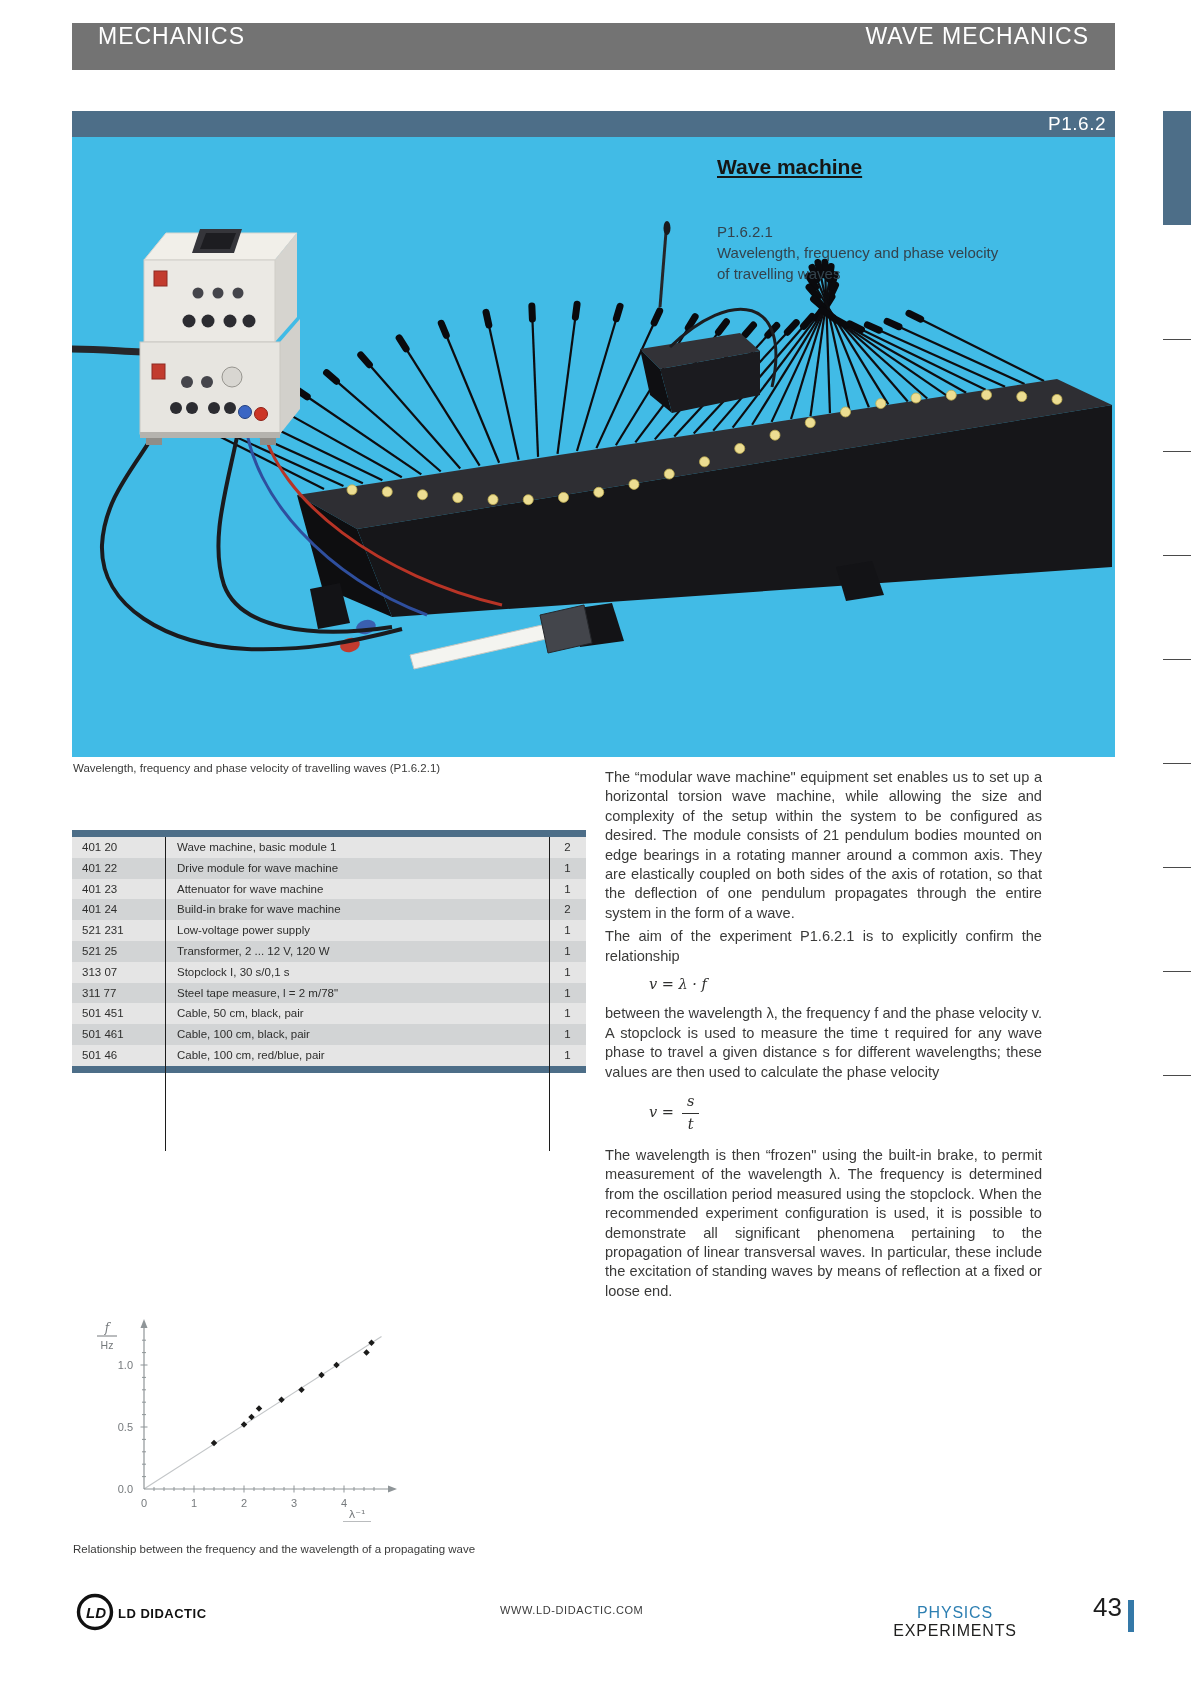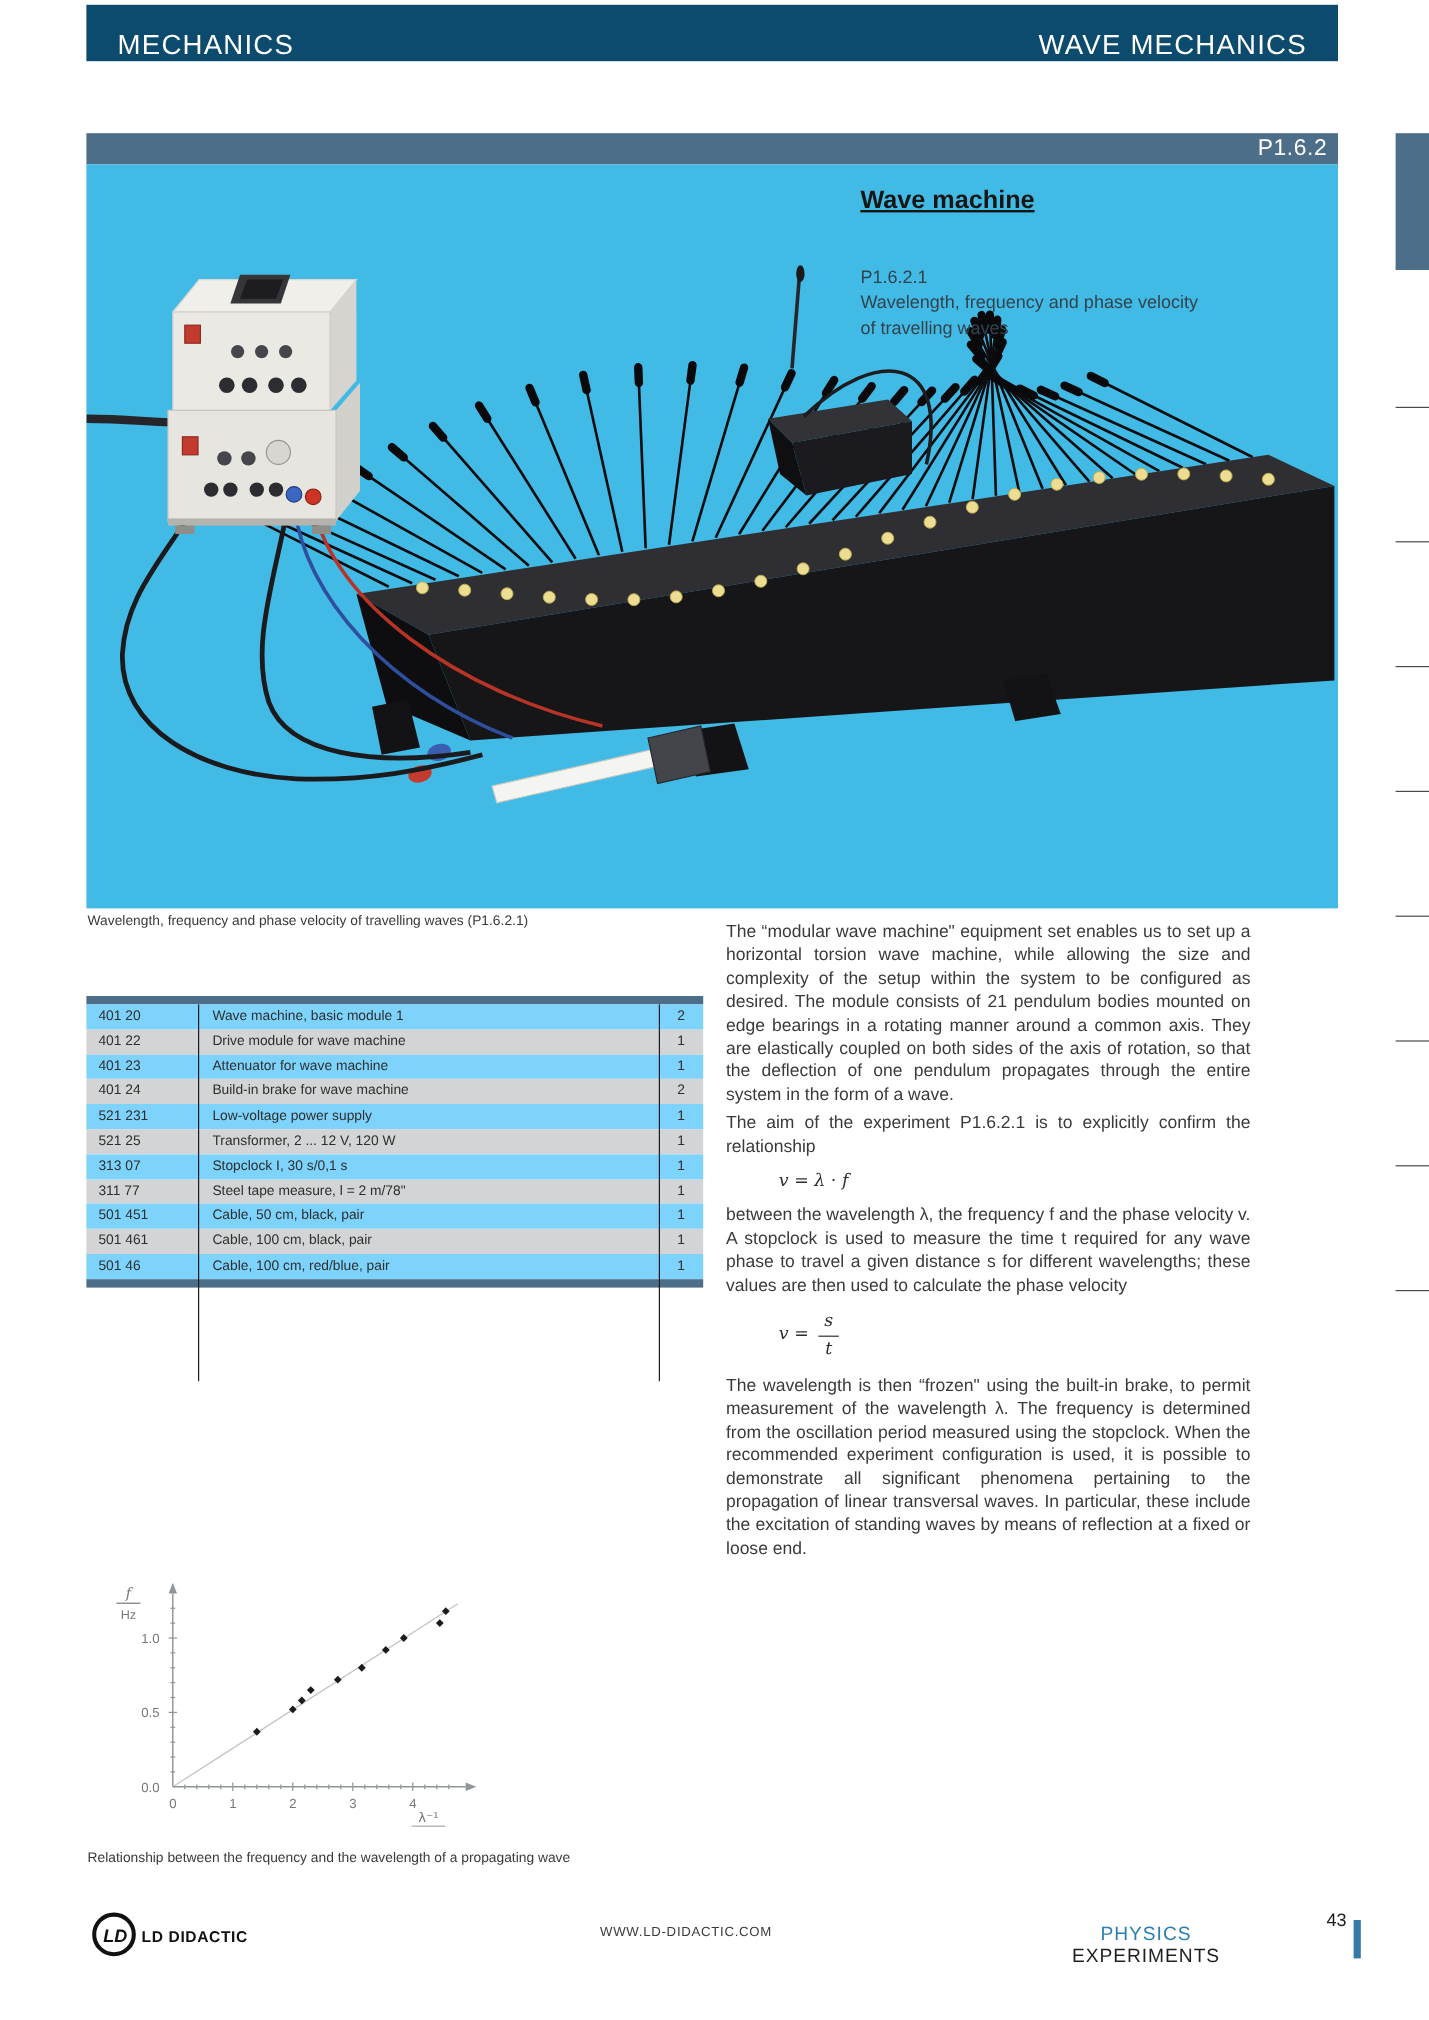--- a/index.html
+++ b/index.html
@@ -1,21 +1,21 @@
 <!DOCTYPE html>
 <html><head>
 <meta charset="utf-8">
 <style>
   html,body{margin:0;padding:0;background:#ffffff;}
   .page{position:relative;width:1191px;height:1683px;background:#fff;overflow:hidden;
         font-family:"Liberation Sans",sans-serif;color:#2c2c2b;}
 
   
-  .topbar{position:absolute;left:72px;top:4px;width:1043px;height:47px;background:#0c4a6e;
-          display:flex;justify-content:space-between;align-items:flex-end;padding:0 26px;box-sizing:border-box;}
+  .topbar{position:absolute;left:72px;top:23px;width:1043px;height:47px;background:#737373;
+          display:flex;justify-content:space-between;align-items:flex-start;padding:0 26px;box-sizing:border-box;}
   .topbar span{color:#fff;font-size:23px;font-weight:400;letter-spacing:1px;}
   .sectionbar{position:absolute;left:72px;top:111px;width:1043px;height:26px;background:#4d6e88;
           text-align:right;line-height:26px;padding-right:9px;box-sizing:border-box;}
   .sectionbar span{color:#fff;font-size:19px;font-weight:normal;letter-spacing:0.5px;}
 
   
   .photo{position:absolute;left:72px;top:137px;width:1043px;height:620px;background:#41bbe6;}
   .photo svg{position:absolute;left:0;top:0;}
   .exp-head{position:absolute;left:645px;top:18px;width:380px;}
   .exp-title{font-size:21px;font-weight:bold;color:#161614;margin:0 0 42px 0;text-decoration:underline;}
@@ -28,21 +28,21 @@
 
   
   .eqt{position:absolute;left:72px;top:830px;width:514px;}
   .t-top{height:7px;background:#4d6e88;}
   .t-bot{height:7px;background:#4d6e88;}
   .t-head{height:85px;background:#b9bcbe;position:relative;}
   .t-head .h-cat{position:absolute;left:10px;bottom:14px;font-size:12px;font-weight:bold;color:#1d1d1c;}
   .t-head .h-desc{position:absolute;left:105px;bottom:14px;font-size:12px;font-weight:bold;color:#1d1d1c;}
   .qty-head{position:absolute;left:477px;top:6px;width:37px;height:79px;display:flex;align-items:flex-end;justify-content:center;padding-bottom:4px;box-sizing:border-box;}
   .qty-head span{writing-mode:vertical-rl;transform:rotate(180deg);font-size:11px;font-weight:bold;color:#1d1d1c;}
-  .trow{display:flex;height:20.8px;line-height:20.8px;font-size:11.5px;background:#7dd3fc;color:#2e2e2d;}
+  .trow{display:flex;height:20.8px;line-height:20.8px;font-size:11.5px;background:#e5e5e5;color:#2e2e2d;}
   .trow.alt{background:#d2d4d5;}
   .trow .c1{width:93px;padding-left:10px;box-sizing:border-box;}
   .trow .c2{width:384px;padding-left:12px;box-sizing:border-box;}
   .trow .c3{width:37px;text-align:center;}
   .vline{position:absolute;width:1px;background:#1c1c1c;top:7px;height:314px;}
 
   
   .bodycol{position:absolute;left:605px;top:768px;width:437px;font-size:14.6px;line-height:19.4px;
            color:#3a3a39;text-align:justify;}
   .bodycol p{margin:0 0 4px 0;}
@@ -60,21 +60,21 @@
 
   
   .footer-logo{position:absolute;left:75px;top:1590px;}
   .footer-url{position:absolute;left:500px;top:1604px;width:190px;text-align:left;
               font-size:11px;letter-spacing:0.6px;color:#3a3a3a;}
   .footer-phys{position:absolute;left:880px;top:1604px;width:150px;text-align:center;
               font-size:16px;letter-spacing:0.8px;}
   .footer-phys .phys{color:#2d7fb2;}
   .footer-phys .expr{color:#1f1f1e;}
   .page-num{position:absolute;left:1078px;top:1592px;width:44px;text-align:right;
-            font-size:15px;color:#1c1c1c;}
+            font-size:26px;color:#1c1c1c;}
   .accent-bar{position:absolute;left:1128px;top:1600px;width:6px;height:32px;background:#3579a8;}
 </style>
 </head>
 <body>
 
 <div class="page">
 
   <div class="topbar">
     <span>MECHANICS</span>
     <span>WAVE MECHANICS</span>

